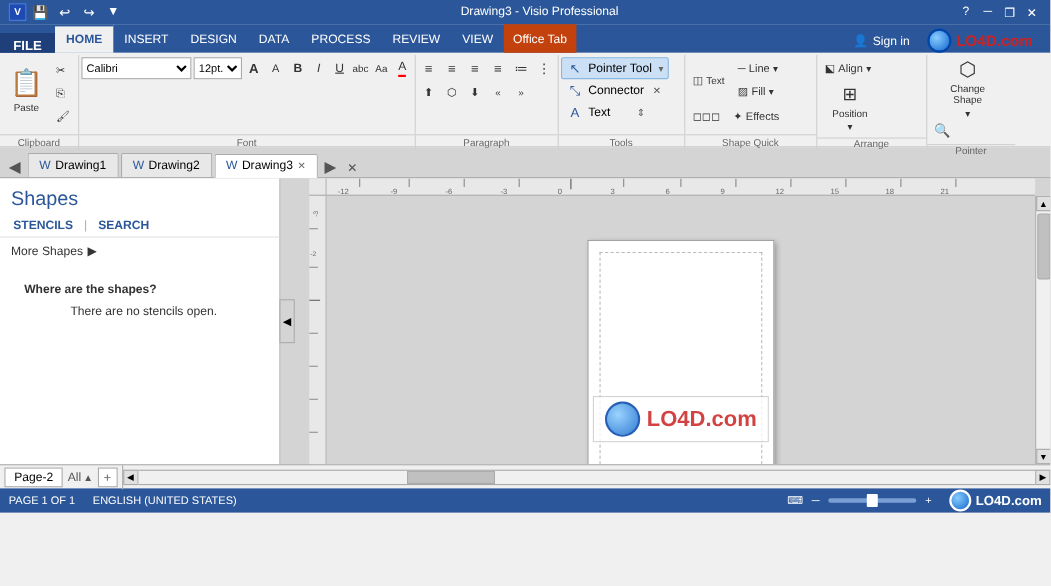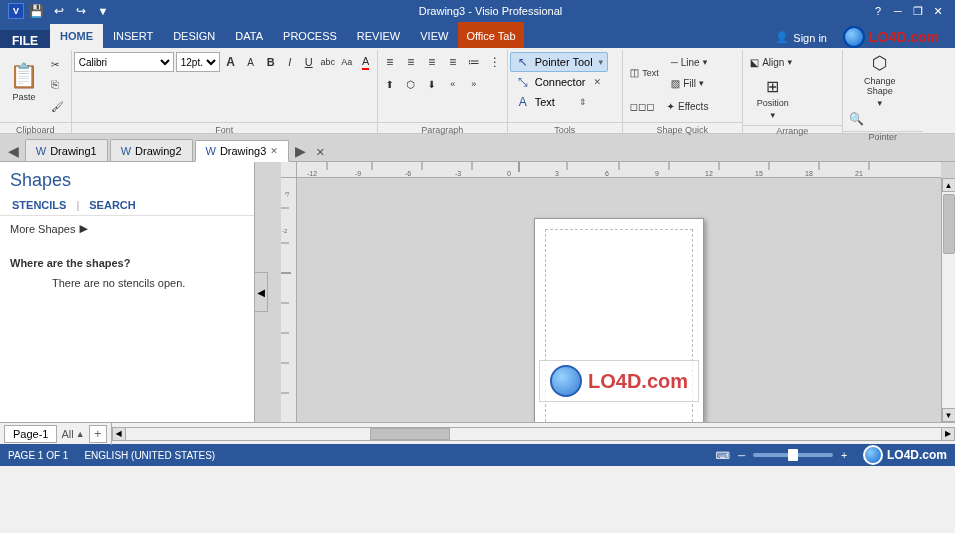--- a/index.html
+++ b/index.html
@@ -252,21 +252,21 @@
     .more-shapes {
       display: flex;
       align-items: center;
       gap: 4px;
       padding: 6px 10px;
       cursor: pointer;
       font-size: 11px;
       color: #333;
     }
     .shapes-empty {
-      padding: 16px 10px;
+      padding: 16px 22px;
       flex: 1;
     }
     .shapes-empty h4 { font-size: 11px; color: #333; margin-bottom: 8px; }
     .shapes-empty p { font-size: 11px; color: #333; margin-bottom: 8px; }
     .shapes-empty a { font-size: 11px; color: #0066cc; cursor: pointer; text-decoration: none; }
 
     
     .canvas-area {
       flex: 1;
       display: flex;
@@ -750,21 +750,21 @@
         </div>
         <div class="scrollbar-btn">▼</div>
       </div>
     </div>
   </div>
 </div>
 
 <div style="display:flex;align-items:center;background:#f0f0f0;border-top:1px solid #ababab;height:22px;padding:0;">
   <div style="display:flex;align-items:center;height:22px;border-right:1px solid #ababab;">
     <div style="padding:0 4px;display:flex;align-items:center;gap:4px;">
-      <div class="page-tab">Page-1</div>
+      <div class="page-tab">Page-2</div>
       <div style="display:flex;align-items:center;gap:2px;">
         <span class="page-order-btn">All</span>
         <span style="font-size:9px;color:#555;">▲</span>
       </div>
       <div class="add-page-btn">+</div>
     </div>
   </div>
   <div style="flex:1;display:flex;align-items:center;height:22px;">
     <div class="scroll-btn-h">◀</div>
     <div style="flex:1;height:14px;background:#f0f0f0;border-top:1px solid #aaa;border-bottom:1px solid #aaa;position:relative;">

